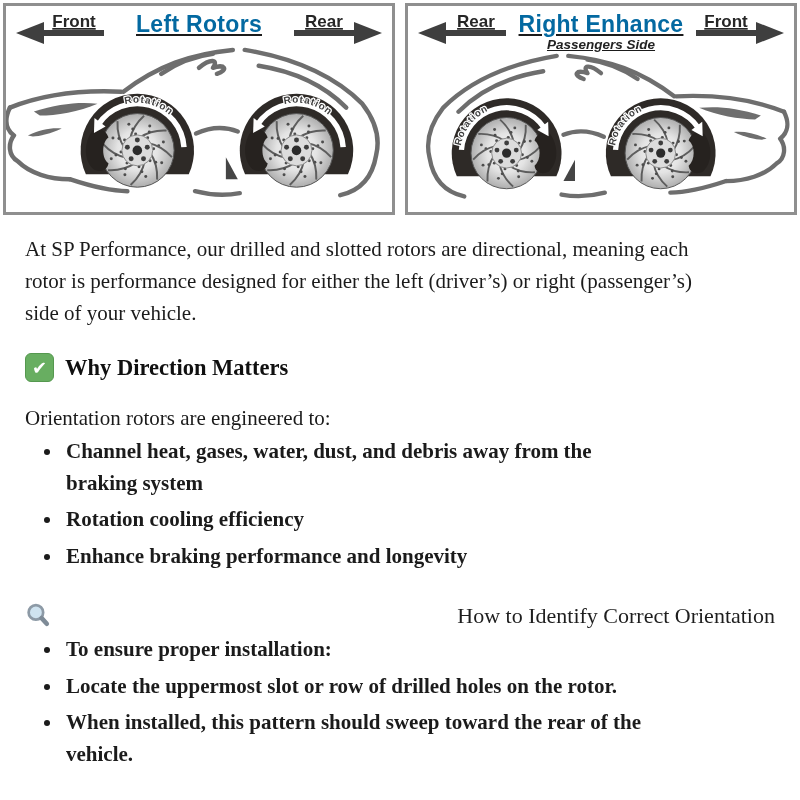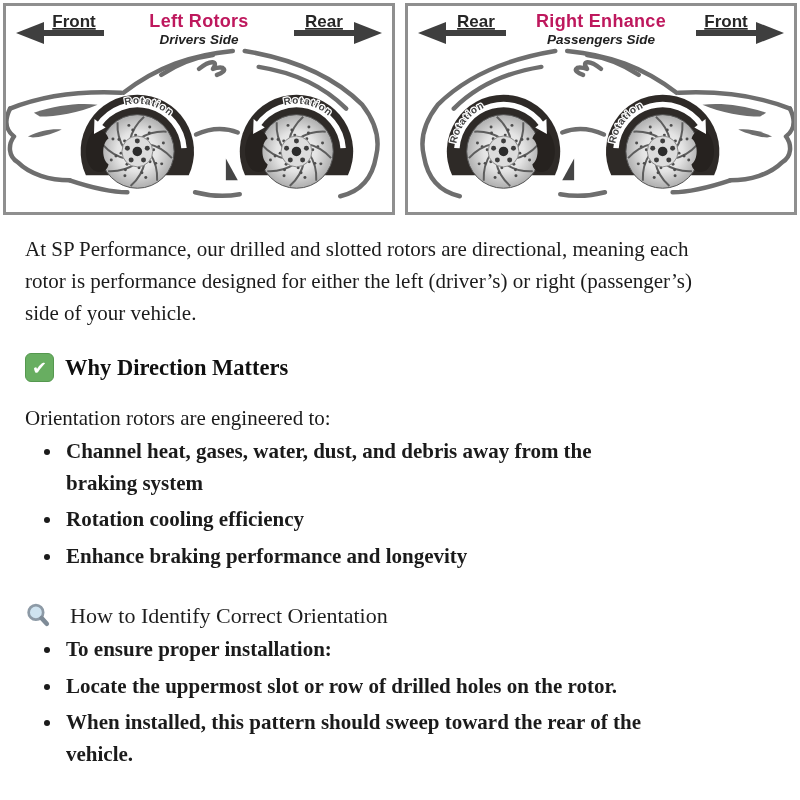--- a/index.html
+++ b/index.html
@@ -1,32 +1,32 @@
 <!DOCTYPE html>
 <html><head>
 <meta charset="utf-8">
 <style>
   html,body{margin:0;padding:0;background:#fff;}
   body{width:800px;font-family:"Liberation Serif",serif;color:#1b1b1b;}
   .figure{display:flex;gap:10px;padding:3px;box-sizing:border-box;}
   .panel{flex:1;border:3px solid #8f8f8f;background:#fff;height:212px;box-sizing:border-box;
-         display:flex;flex-direction:column;overflow:hidden;}
+         display:flex;flex-direction:column;overflow:hidden;text-decoration:underline;}
   .panel-header{display:flex;align-items:flex-start;padding:5px 8px 0 8px;}
   .title-block{flex:1;text-align:center;font-family:"Liberation Sans",sans-serif;margin-top:1px;}
-  .panel-title{font-size:18px;font-weight:bold;line-height:1.05;letter-spacing:.3px;color:#be185d;}
+  .panel-title{font-size:23px;font-weight:bold;line-height:1.05;letter-spacing:.3px;color:#0369a1;}
   .panel-subtitle{font-size:13.5px;font-weight:bold;font-style:italic;margin-top:1px;color:#222;}
   .arrow-svg{width:92px;height:34px;flex:0 0 auto;}
   .arrow-svg polygon,.arrow-svg rect{fill:#3f3f3f;}
   .arrow-svg text{font-family:"Liberation Sans",sans-serif;font-weight:bold;font-size:17px;
                   fill:#262626;text-decoration:underline;}
   .car-svg{flex:1;width:100%;display:block;}
   .content{padding:0 25px;}
   .intro{font-size:21px;line-height:1.53;margin:15px 0 0;max-width:690px;}
   .h-matters{display:flex;align-items:center;gap:11px;font-size:22.5px;margin:24px 0 0;color:#101010;font-weight:bold;}
-  .h-identify{display:flex;align-items:center;gap:18px;font-size:22px;margin:30px 0 0;color:#1e1e1e;font-weight:normal;}
+  .h-identify{display:flex;align-items:center;gap:18px;font-size:22px;margin:30px 0 0;color:#1e1e1e;font-weight:normal;justify-content:space-between;}
   .check-icon{display:inline-flex;align-items:center;justify-content:center;width:27px;height:27px;
               background:#68ae61;border:1px solid #55984f;border-radius:6px;color:#fff;font-size:18px;
               font-family:"DejaVu Sans",sans-serif;font-weight:bold;flex:0 0 auto;}
   .mag-icon{width:27px;height:27px;flex:0 0 auto;}
   .lead{font-size:21px;margin:24px 0 0;}
   ul{margin:4px 0 0;padding-left:38px;font-size:21px;line-height:1.5;font-weight:bold;}
   li{padding-left:3px;margin-top:5px;}
   .list-a li{max-width:600px;}
   .list-b li{max-width:640px;}
 </style>
@@ -39,21 +39,20 @@
 
     <section class="panel">
       <div class="panel-header">
         <svg class="arrow-svg" viewBox="0 0 92 34">
           <polygon points="2,22 30,11 30,33"></polygon>
           <rect x="28" y="19" width="62" height="6"></rect>
           <text x="60" y="16" text-anchor="middle">Front</text>
         </svg>
         <div class="title-block">
           <div class="panel-title">Left Rotors</div>
-          <div class="panel-subtitle">Drivers Side</div>
         </div>
         <svg class="arrow-svg" viewBox="0 0 92 34">
           <polygon points="90,22 62,11 62,33"></polygon>
           <rect x="2" y="19" width="62" height="6"></rect>
           <text x="32" y="16" text-anchor="middle">Rear</text>
         </svg>
       </div>
       <svg class="car-svg" viewBox="0 0 388 166" preserveAspectRatio="xMidYMid meet">
           <defs>
             <radialGradient id="rg0">

